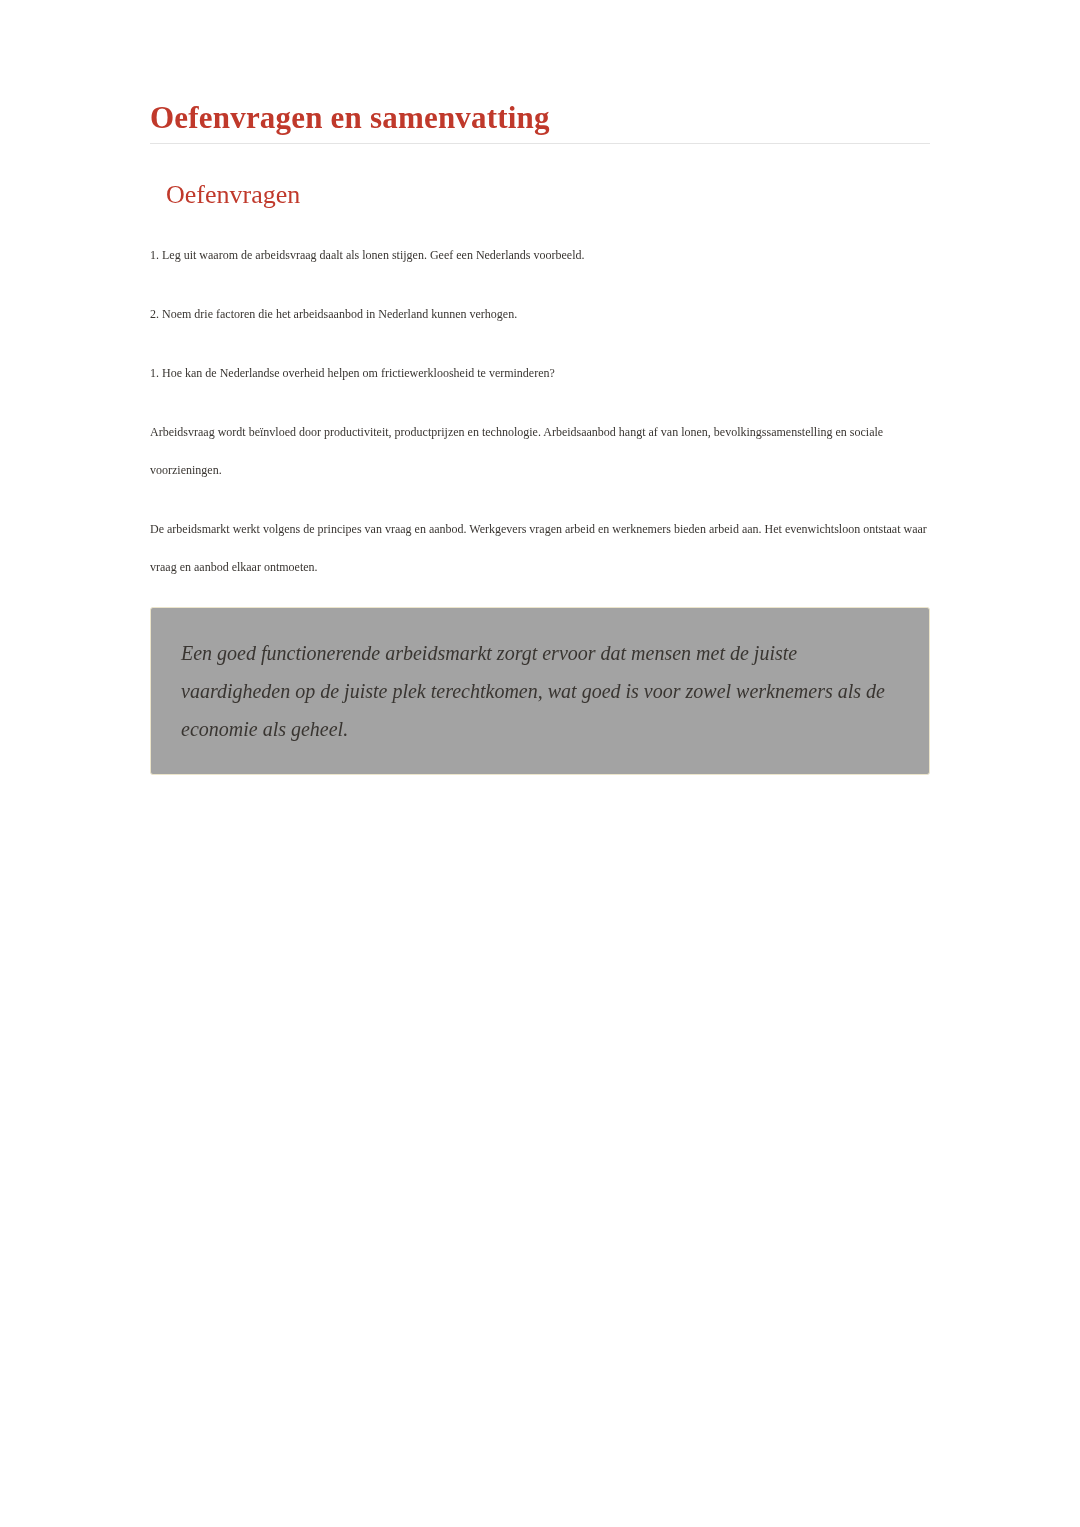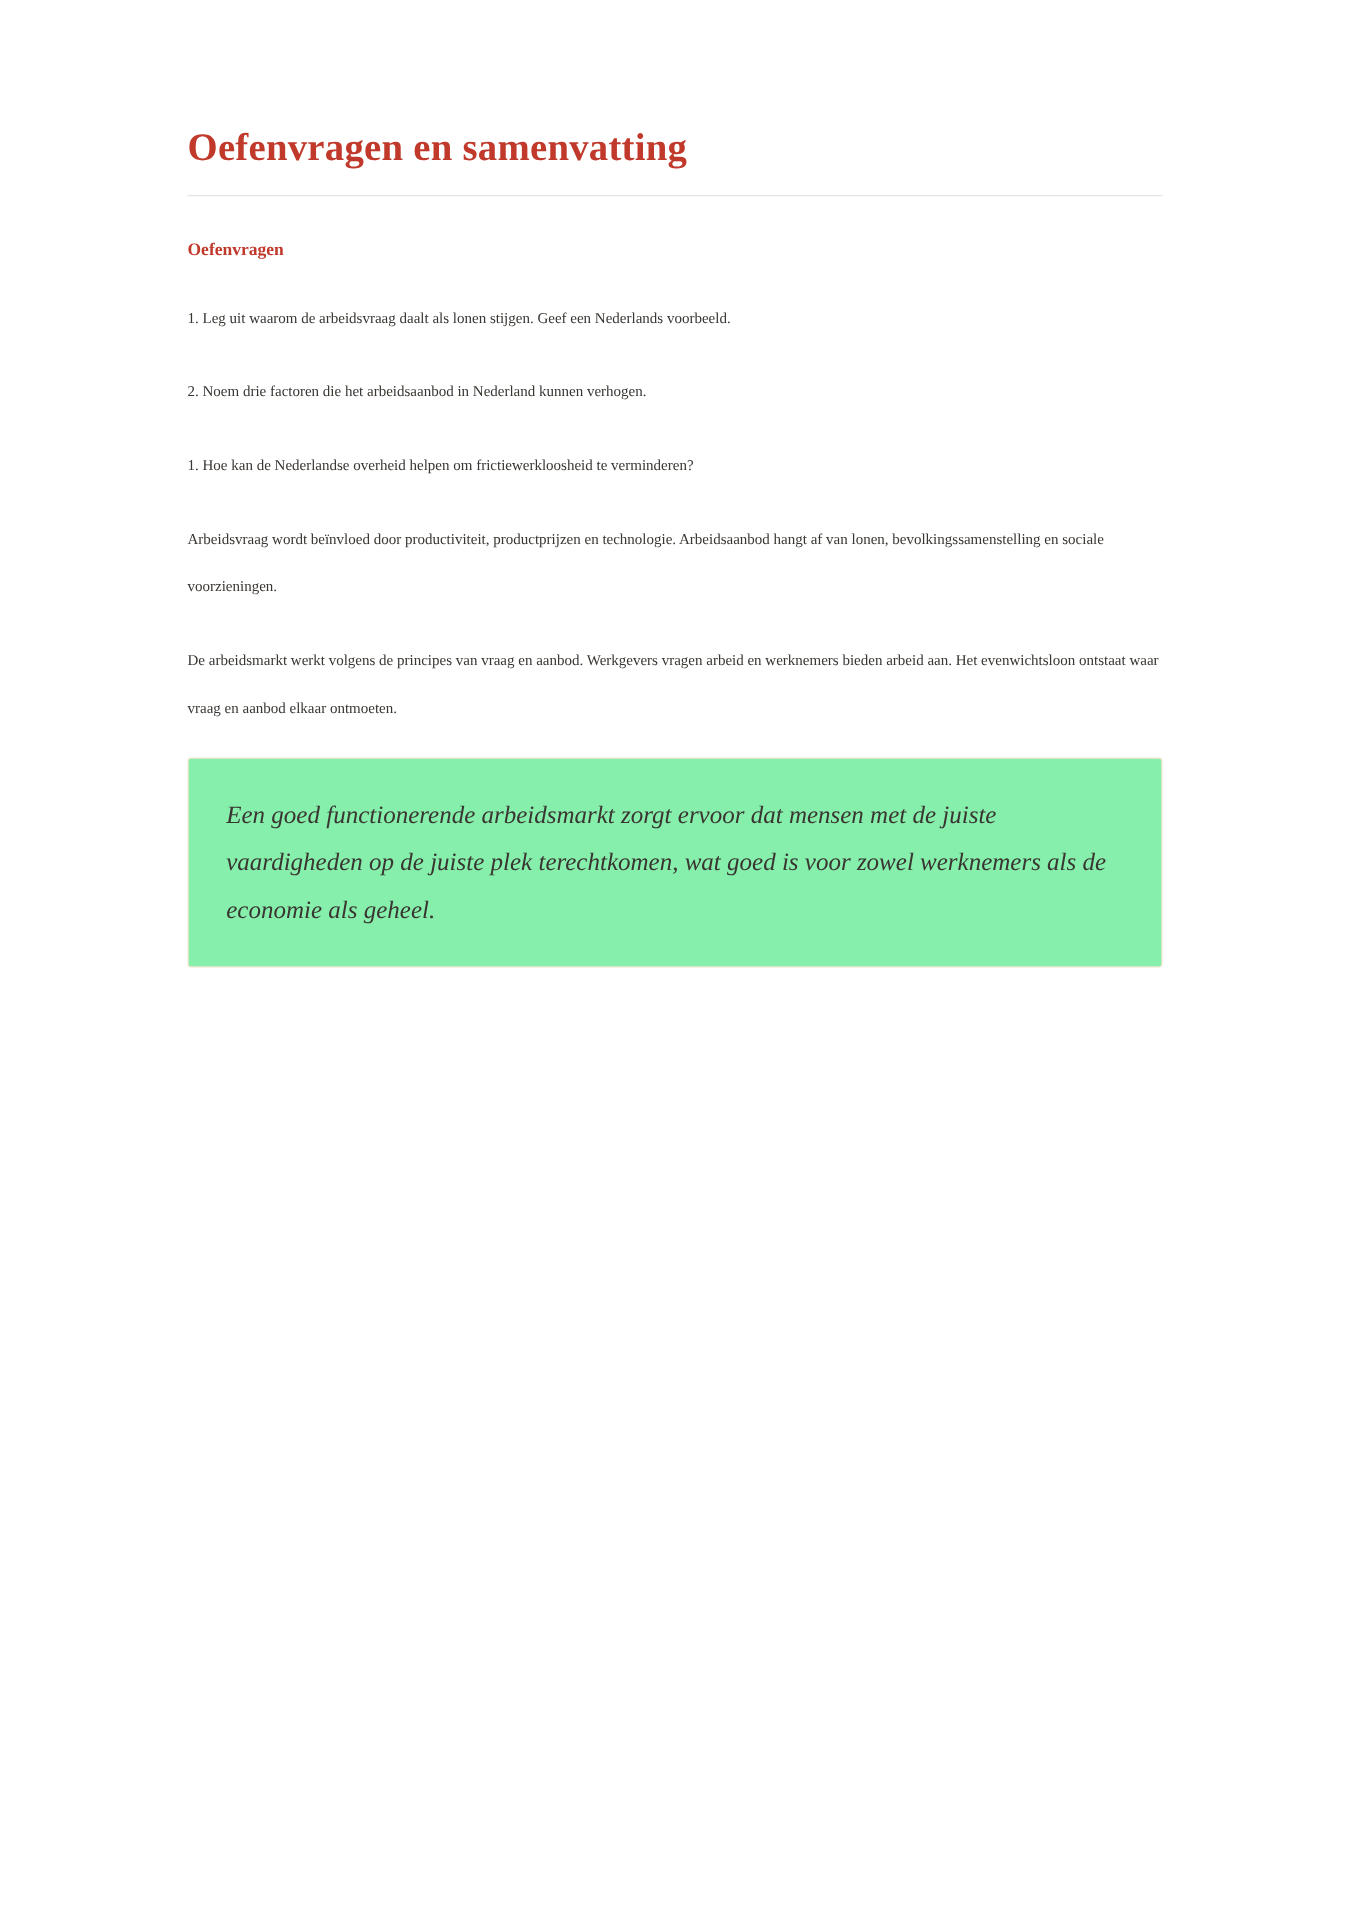--- a/index.html
+++ b/index.html
@@ -18,43 +18,43 @@
       width: 780px;
       margin: 0 auto;
       padding-top: 100px;
       padding-bottom: 80px;
       box-sizing: border-box;
     }
     .doc-title {
       color: #c0392b;
       font-size: 31px;
       font-weight: 700;
-      margin: 0 0 20px 0;
+      margin: 0 0 7px 0;
       letter-spacing: 0.2px;
     }
     .title-divider {
       border: none;
       border-top: 1px solid #e4e4e4;
       height: 0;
       margin: 0 0 8px 0;
     }
     .section-heading {
       color: #c0392b;
-      font-size: 14px;
-      font-weight: 700;
-      margin: 36px 0 26px 0;
+      font-size: 26px;
+      font-weight: 400;
+      margin: 36px 0 26px 16px;
     }
     .body-paragraph {
       font-size: 12px;
       line-height: 38px;
       margin: 0 0 21px 0;
       color: #393531;
     }
     .callout {
-      background: #86efac;
+      background: #a3a3a3;
       border: 1px solid #ece5cb;
       border-radius: 3px;
       padding: 26px 30px;
       margin-top: 18px;
     }
     .callout-text {
       font-style: italic;
       font-size: 20px;
       line-height: 38px;
       margin: 0;

